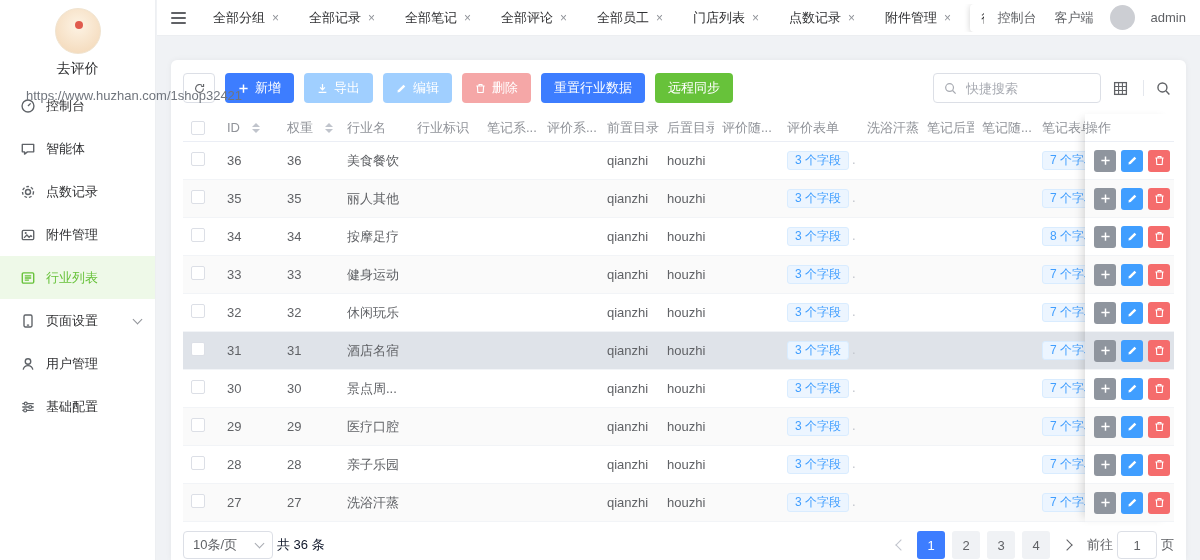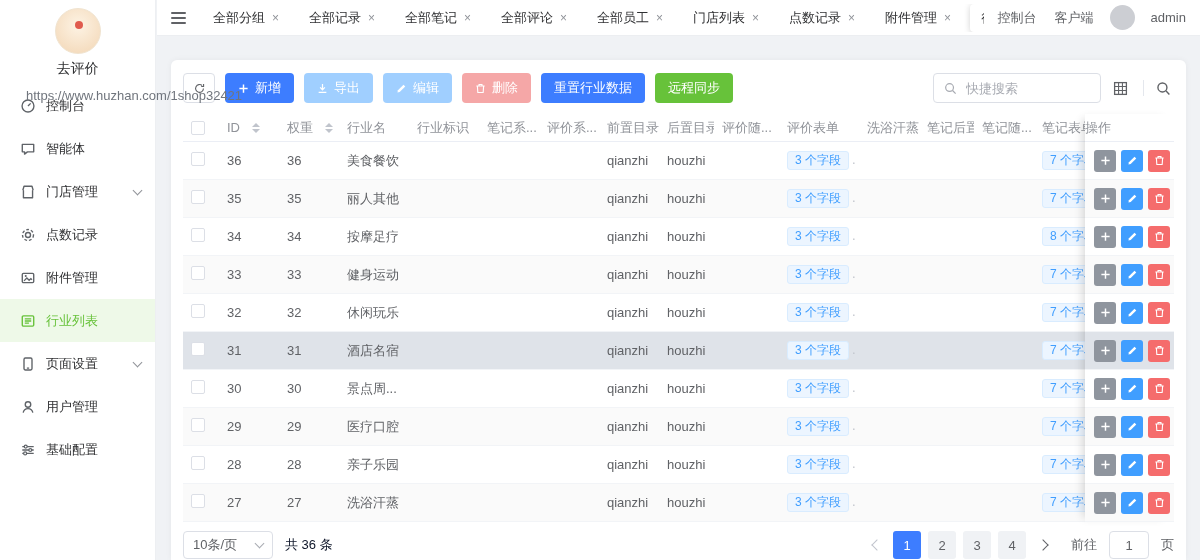--- a/index.html
+++ b/index.html
@@ -95,21 +95,21 @@
   .ops-cell{height:38px;display:flex;align-items:center;gap:5px;padding-left:9px;background:#fff;border-bottom:1px solid #f2f4f7}
   .ops-cell.stripe{background:#fafafa}
   .ops-cell.selected{background:#dfe3e9}
   .op-btn{width:22px;height:22px;border:none;border-radius:3px;display:inline-flex;align-items:center;justify-content:center;color:#fff;cursor:pointer;padding:0}
   .op-btn svg{width:11px;height:11px}
   .op-expand{background:#8f959e}
   .op-edit{background:var(--badge-text)}
   .op-delete{background:#f56c6c}
 
   
-  .tfoot{display:flex;align-items:center;margin-top:9px;gap:12px}
+  .tfoot{display:flex;align-items:center;margin-top:9px;gap:4px}
   .pagesize{display:flex;align-items:center;justify-content:space-between;width:90px;height:28px;border:1px solid #dcdfe6;border-radius:4px;padding:0 9px;color:#606266;cursor:pointer;background:#fff}
   .chev-down{width:7px;height:7px;border-right:1.3px solid #a8abb2;border-bottom:1.3px solid #a8abb2;transform:rotate(45deg);margin-top:-4px}
   .total{color:#0f172a}
   .pager{margin-left:auto;display:flex;align-items:center;gap:7px}
   .pg{min-width:28px;height:28px;border-radius:3px;background:#f0f2f5;color:#606266;display:inline-flex;align-items:center;justify-content:center;cursor:pointer;padding:0 4px}
   .pg.active{background:var(--primary);color:#fff}
   .pg-arrow{width:22px;height:28px;display:inline-flex;align-items:center;justify-content:center;cursor:pointer}
   .arr{width:8px;height:8px;border-left:1.6px solid currentColor;border-bottom:1.6px solid currentColor}
   .pg-arrow.prev{color:#c0c4cc}
   .pg-arrow.next{color:#606266}
@@ -141,29 +141,20 @@
         <span class="side-icon">
           <svg viewBox="0 0 14 14">
             <path d="M2 3h10v6.5H6.5L4 11.5V9.5H2z" fill="none" stroke="currentColor" stroke-width="1.2" stroke-linejoin="round"></path>
           </svg>
         </span>
         <span class="side-label">智能体</span>
       </div>
       <div class="side-item">
         <span class="side-icon">
           <svg viewBox="0 0 14 14">
-            <path d="M2.5 5.5L3.5 2h7l1 3.5M3 5.5V12h8V5.5" fill="none" stroke="currentColor" stroke-width="1.2" stroke-linejoin="round"></path>
-          </svg>
-        </span>
-        <span class="side-label">门店管理</span>
-        <span class="chev"></span>
-      </div>
-      <div class="side-item">
-        <span class="side-icon">
-          <svg viewBox="0 0 14 14">
             <circle cx="7" cy="7" r="2.2" fill="none" stroke="currentColor" stroke-width="1.2"></circle>
             <circle cx="7" cy="7" r="4.8" fill="none" stroke="currentColor" stroke-width="1.2" stroke-dasharray="2.4 1.7"></circle>
           </svg>
         </span>
         <span class="side-label">点数记录</span>
       </div>
       <div class="side-item">
         <span class="side-icon">
           <svg viewBox="0 0 14 14">
             <rect x="2" y="3" width="10" height="8" rx="1" fill="none" stroke="currentColor" stroke-width="1.2"></rect>

